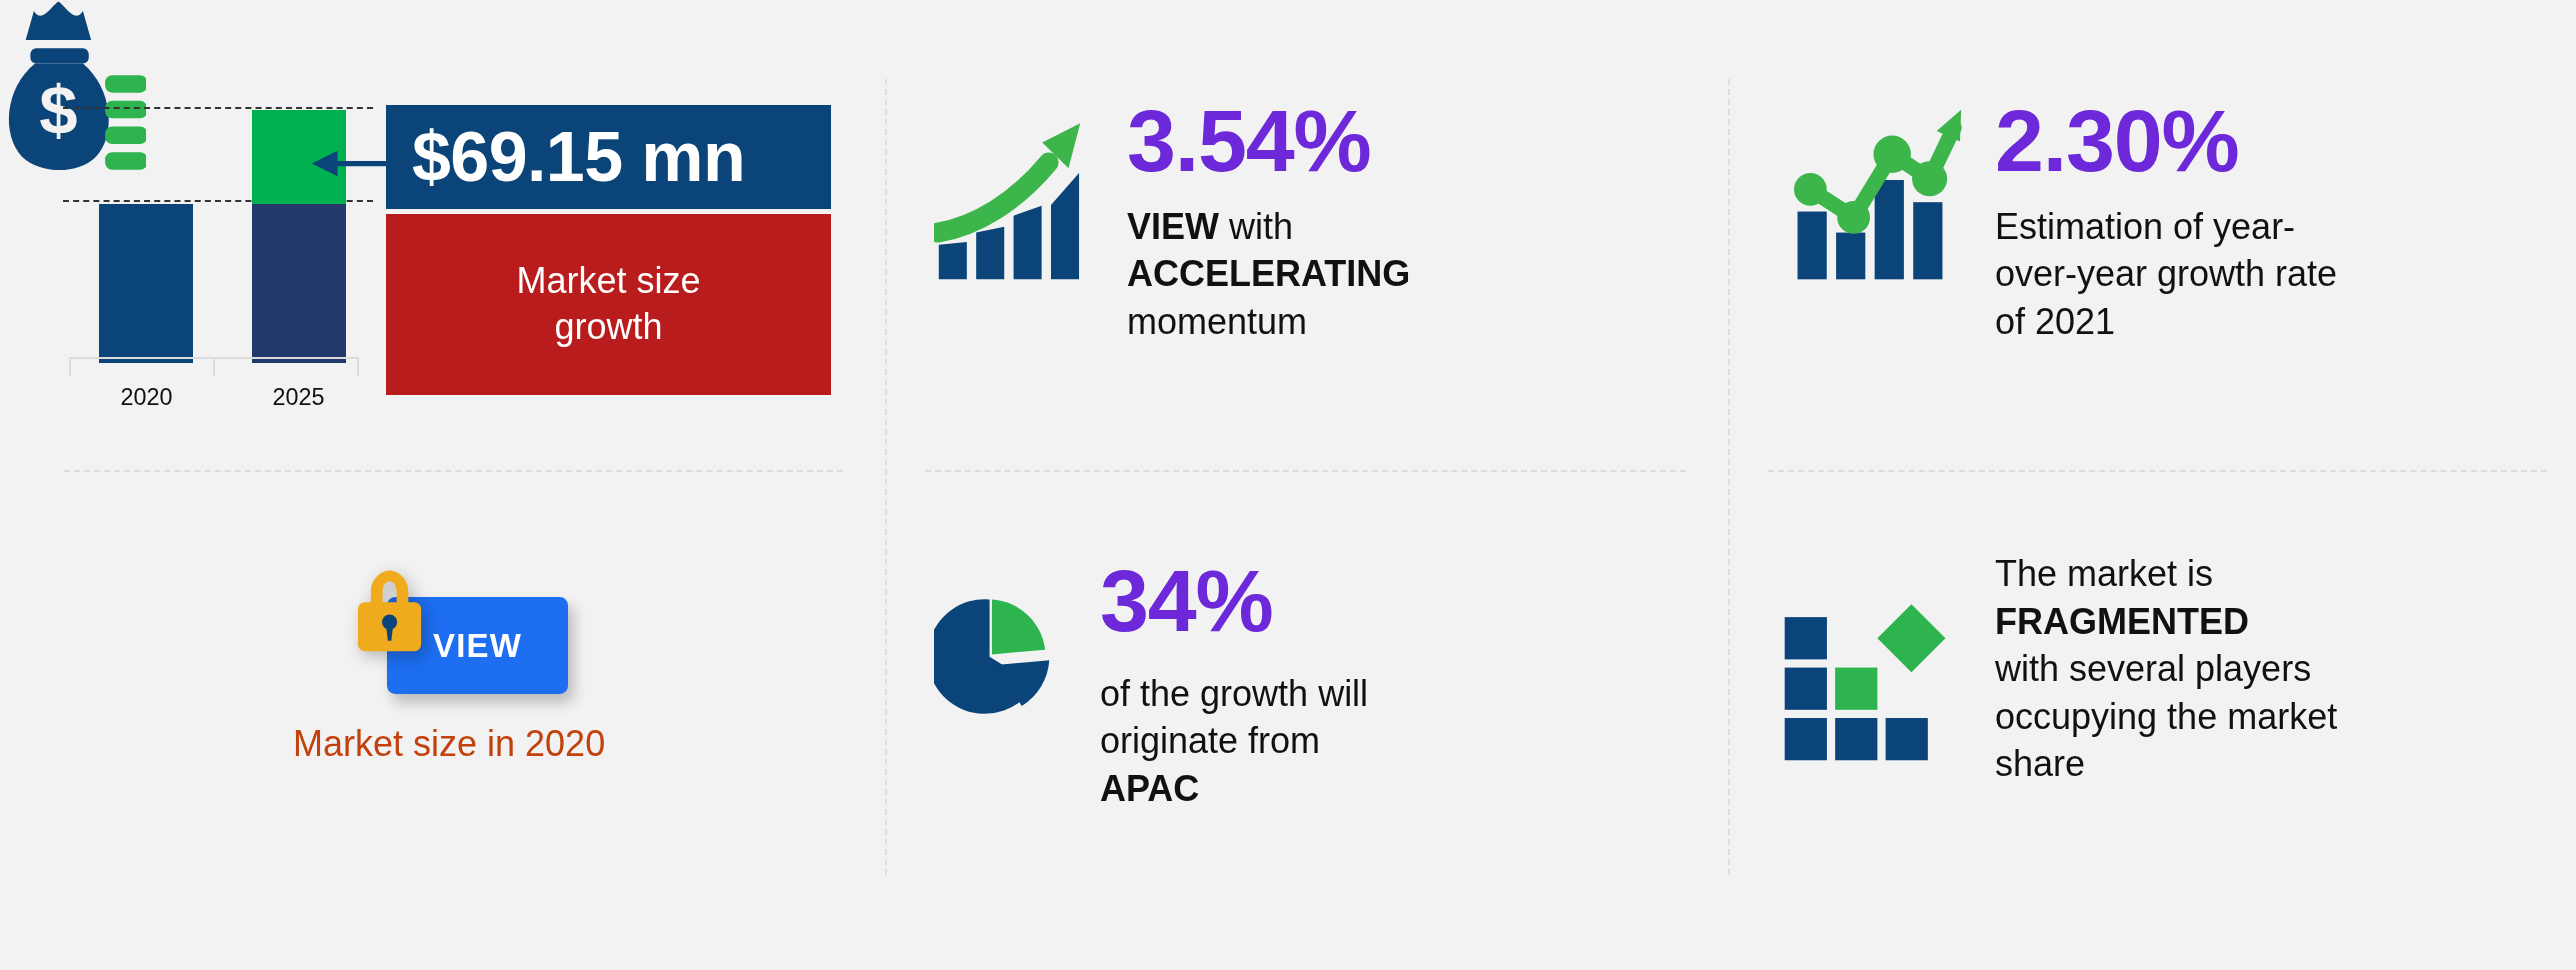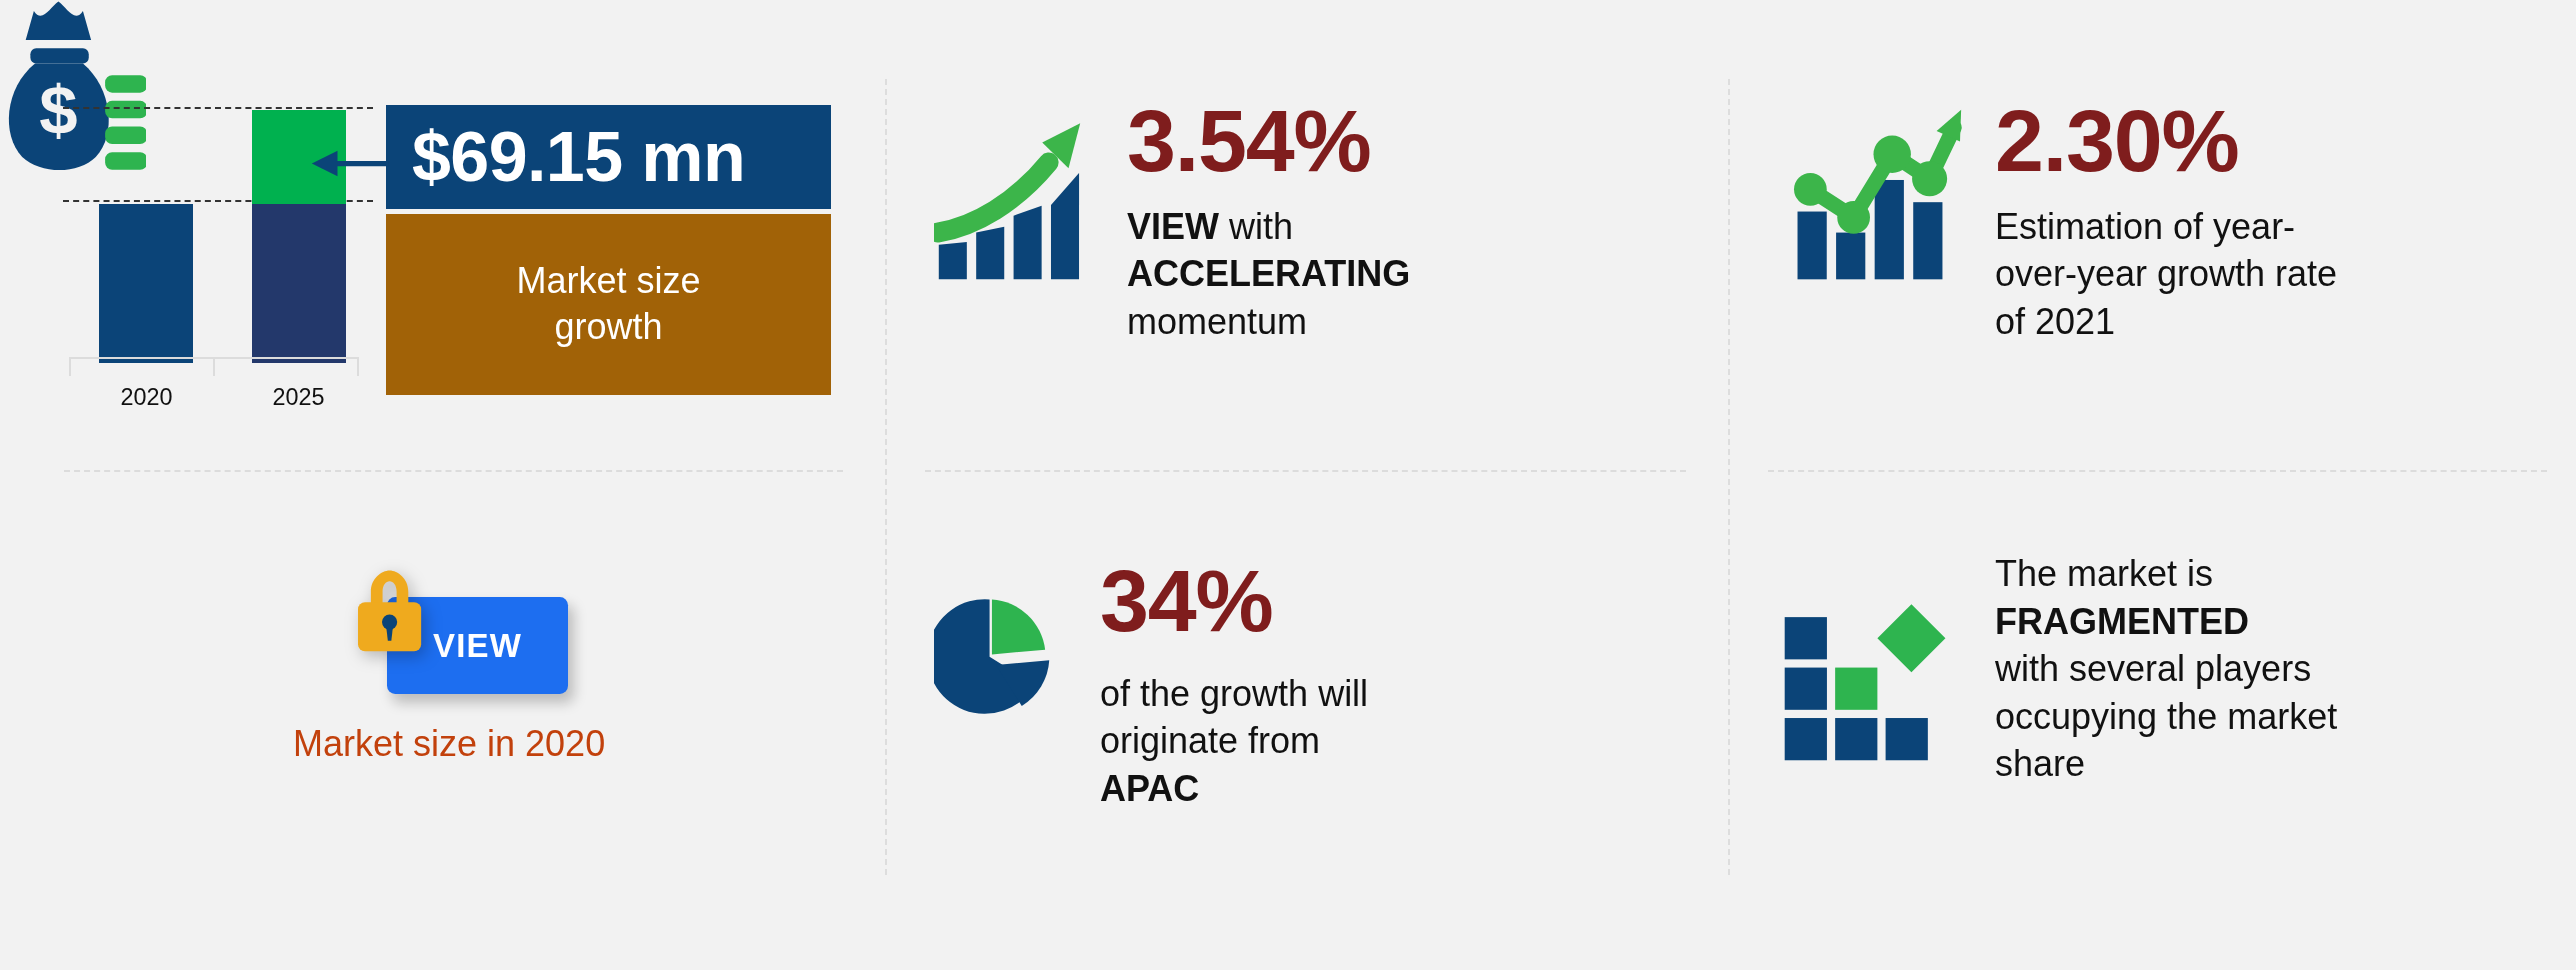--- a/index.html
+++ b/index.html
@@ -19,21 +19,21 @@
   .hdiv {
     position:absolute; height:0; top:470px;
     border-top:2.9px dashed #dcdcdc;
   }
 
   
   .panel { position:absolute; }
 
   
   .bignum {
-    font-size:88px; font-weight:bold; color:#7f1d1d;
+    font-size:88px; font-weight:bold; color:#6d28d9;
     line-height:1.0; letter-spacing:-1.2px;
     font-family:"Liberation Sans", sans-serif;
   }
   .desc {
     font-size:36px; color:#111; line-height:1.32;
     font-family:"Liberation Sans", sans-serif;
   }
   .desc b { font-weight:bold; }
 
   
@@ -57,21 +57,21 @@
 
   
   #callout { left:386px; top:105px; width:445px; }
   .callout-top {
     background:#0b4478; color:#fff;
     height:104px; display:flex; align-items:center;
     padding-left:26px;
     font-size:70px; font-weight:bold; letter-spacing:-0.6px;
   }
   .callout-bot {
-    background:#a16207; color:#fff;
+    background:#b91c1c; color:#fff;
     height:181px; margin-top:4.7px;
     display:flex; flex-direction:column;
     align-items:center; justify-content:center;
     font-size:36px; line-height:1.28;
   }
   .arrow-wrap { position:absolute; left:-79px; top:41px; }
 
   
   #moneybag { left:64px; top:574px; }
   #viewbtn-wrap { position:absolute; left:351px; top:568px; }

